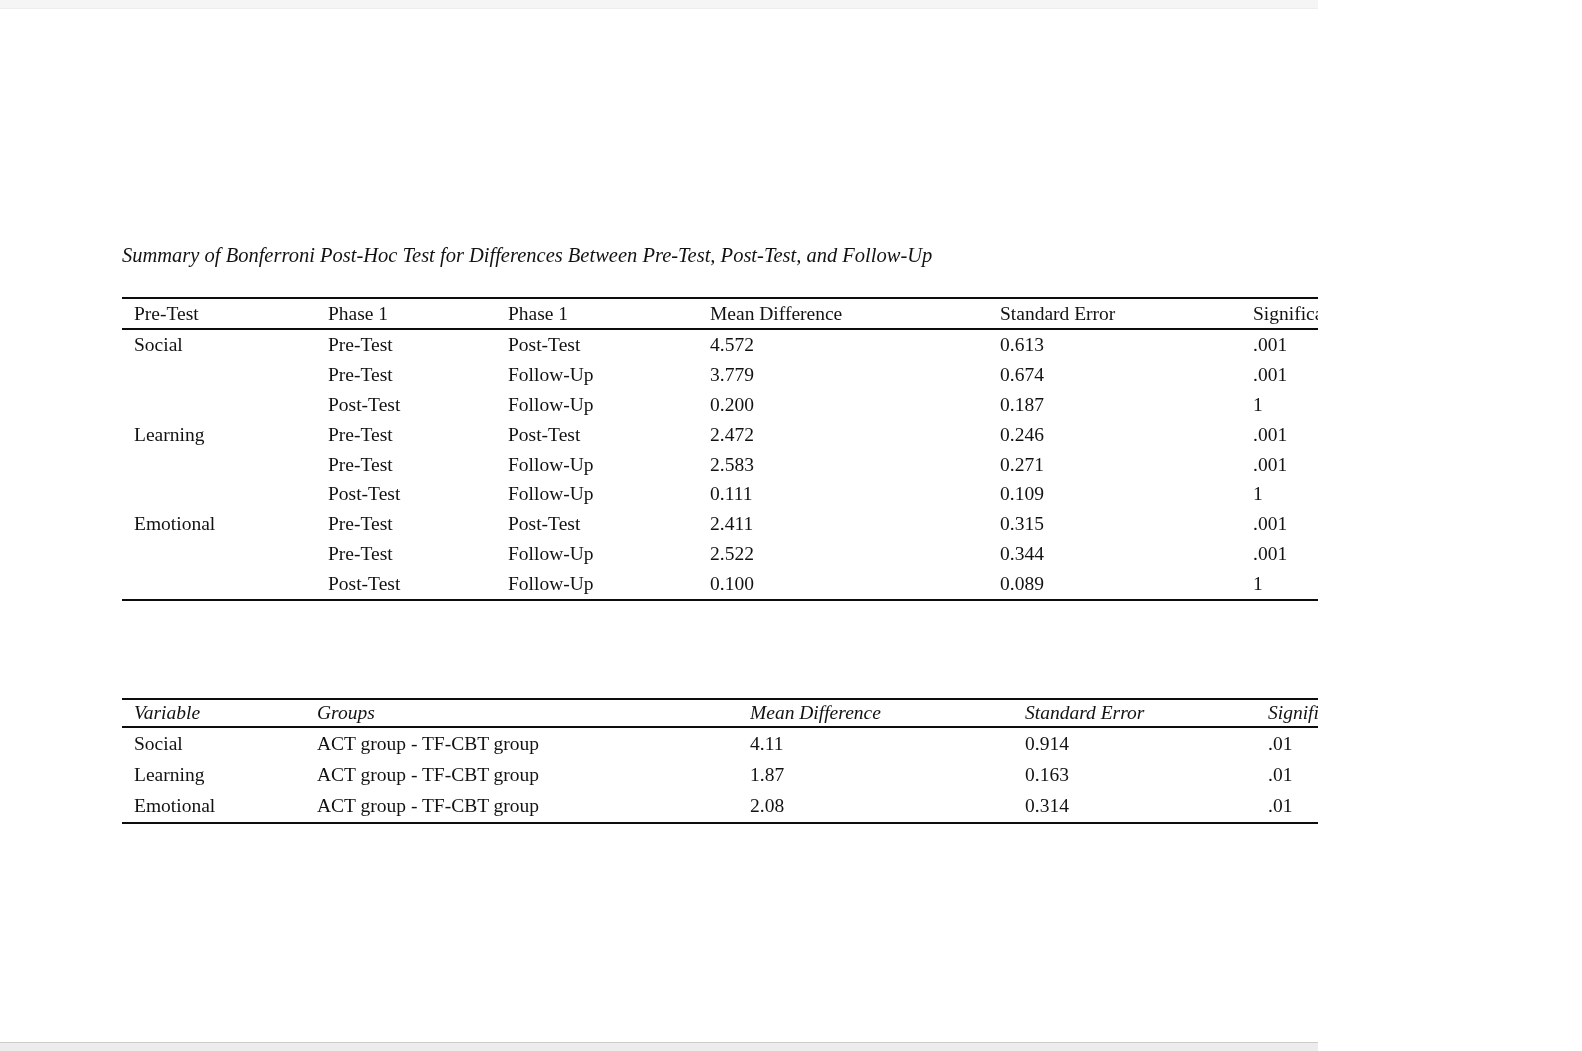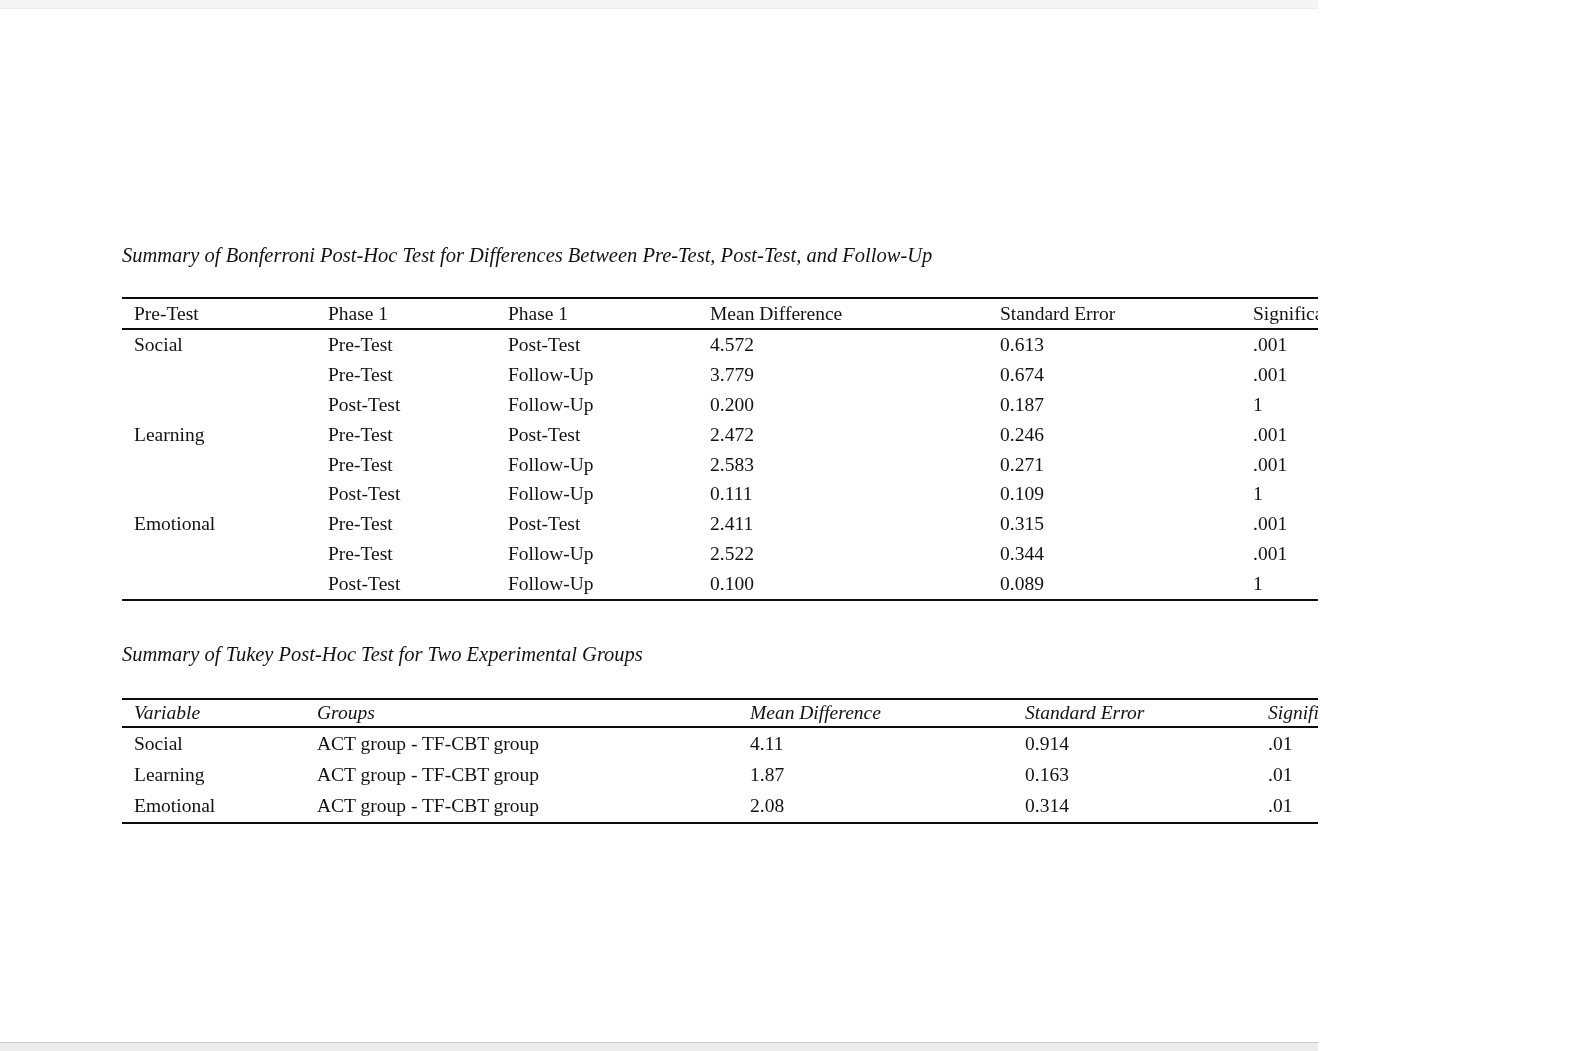--- a/index.html
+++ b/index.html
@@ -176,21 +176,20 @@
           <td></td>
           <td>Post-Test</td>
           <td>Follow-Up</td>
           <td>0.100</td>
           <td>0.089</td>
           <td>1</td>
         </tr>
       </tbody>
     </table>
 
-  <div class="table-title" id="title-tukey">Summary of Tukey Post-Hoc Test for Two Experimental Groups</div>
 
   <table class="apa-table" id="table-tukey">
     <colgroup>
       <col style="width:195px">
       <col style="width:433px">
       <col style="width:275px">
       <col style="width:243px">
       <col style="width:197px">
     </colgroup>
   <thead>

